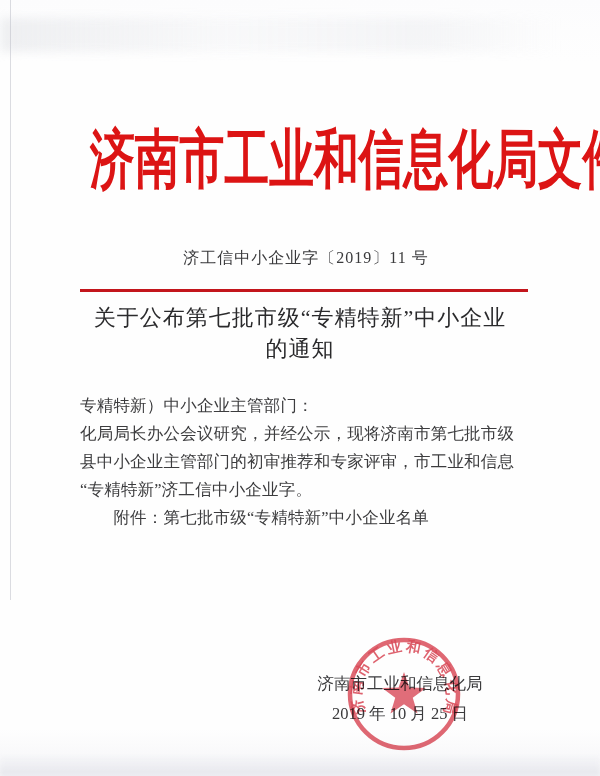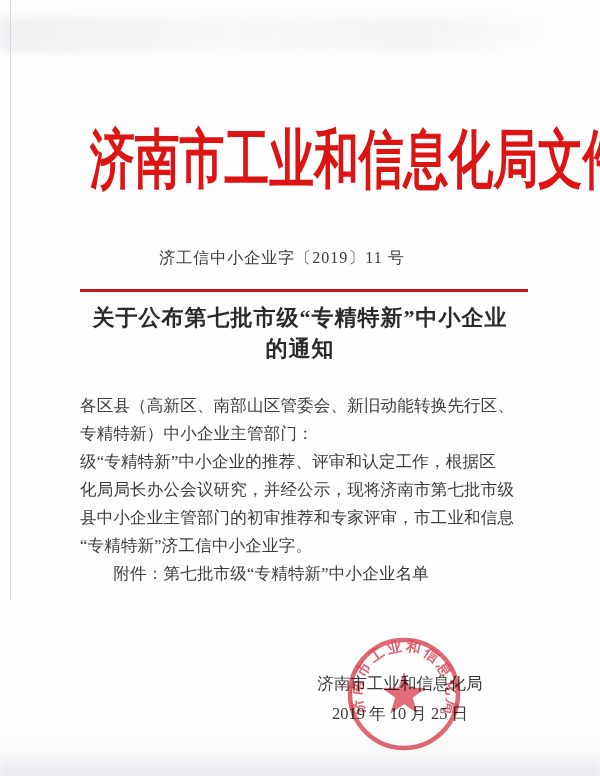--- a/index.html
+++ b/index.html
@@ -38,29 +38,30 @@
     transform: scaleX(0.70);
     transform-origin: 50% 50%;
     letter-spacing: 0px;
     white-space: nowrap;
   }
   .doc-number {
     position: absolute; left: 0; top: 248px; width: 564px;
     text-align: center;
     font-size: 16px; letter-spacing: 1px;
     color: #3a3a3c;
+    padding-left: 24px;
   }
   .red-line {
     position: absolute; left: 80px; top: 289px; width: 448px; height: 2.5px;
     background: #c3151c;
   }
   .doc-title {
     position: absolute; left: 80px; top: 302px; width: 440px;
     text-align: center;
-    font-size: 22px; line-height: 31px; font-weight: 700;
+    font-size: 22px; line-height: 31px; font-weight: 400;
     color: #2a2a2c;
     letter-spacing: 1px;
   }
   .body-text {
     position: absolute; left: 80px; top: 392px; width: 440px;
     font-size: 16.5px; line-height: 28px;
     color: #3c3c3e;
     letter-spacing: 0.2px;
   }
   .body-text .line { white-space: nowrap; }
@@ -89,23 +90,21 @@
   <div class="doc-number">济工信中小企业字〔2019〕11 号</div>
 
   <div class="red-line"></div>
 
   <div class="doc-title">
     <div class="line">关于公布第七批市级“专精特新”中小企业</div>
     <div class="line">的通知</div>
   </div>
 
   <div class="body-text">
-    <div class="line">各区县（高新区、南部山区管委会、新旧动能转换先行区、</div>
     <div class="line">专精特新）中小企业主管部门：</div>
-    <div class="line">级“专精特新”中小企业的推荐、评审和认定工作，根据区</div>
     <div class="line">化局局长办公会议研究，并经公示，现将济南市第七批市级</div>
     <div class="line">县中小企业主管部门的初审推荐和专家评审，市工业和信息</div>
     <div class="line">“专精特新”济工信中小企业字。</div>
     <div class="line">　　附件：第七批市级“专精特新”中小企业名单</div>
   </div>
 
   <div class="signature">
     <div>济南市工业和信息化局</div>
     <div>2019 年 10 月 25 日</div>
   </div>

